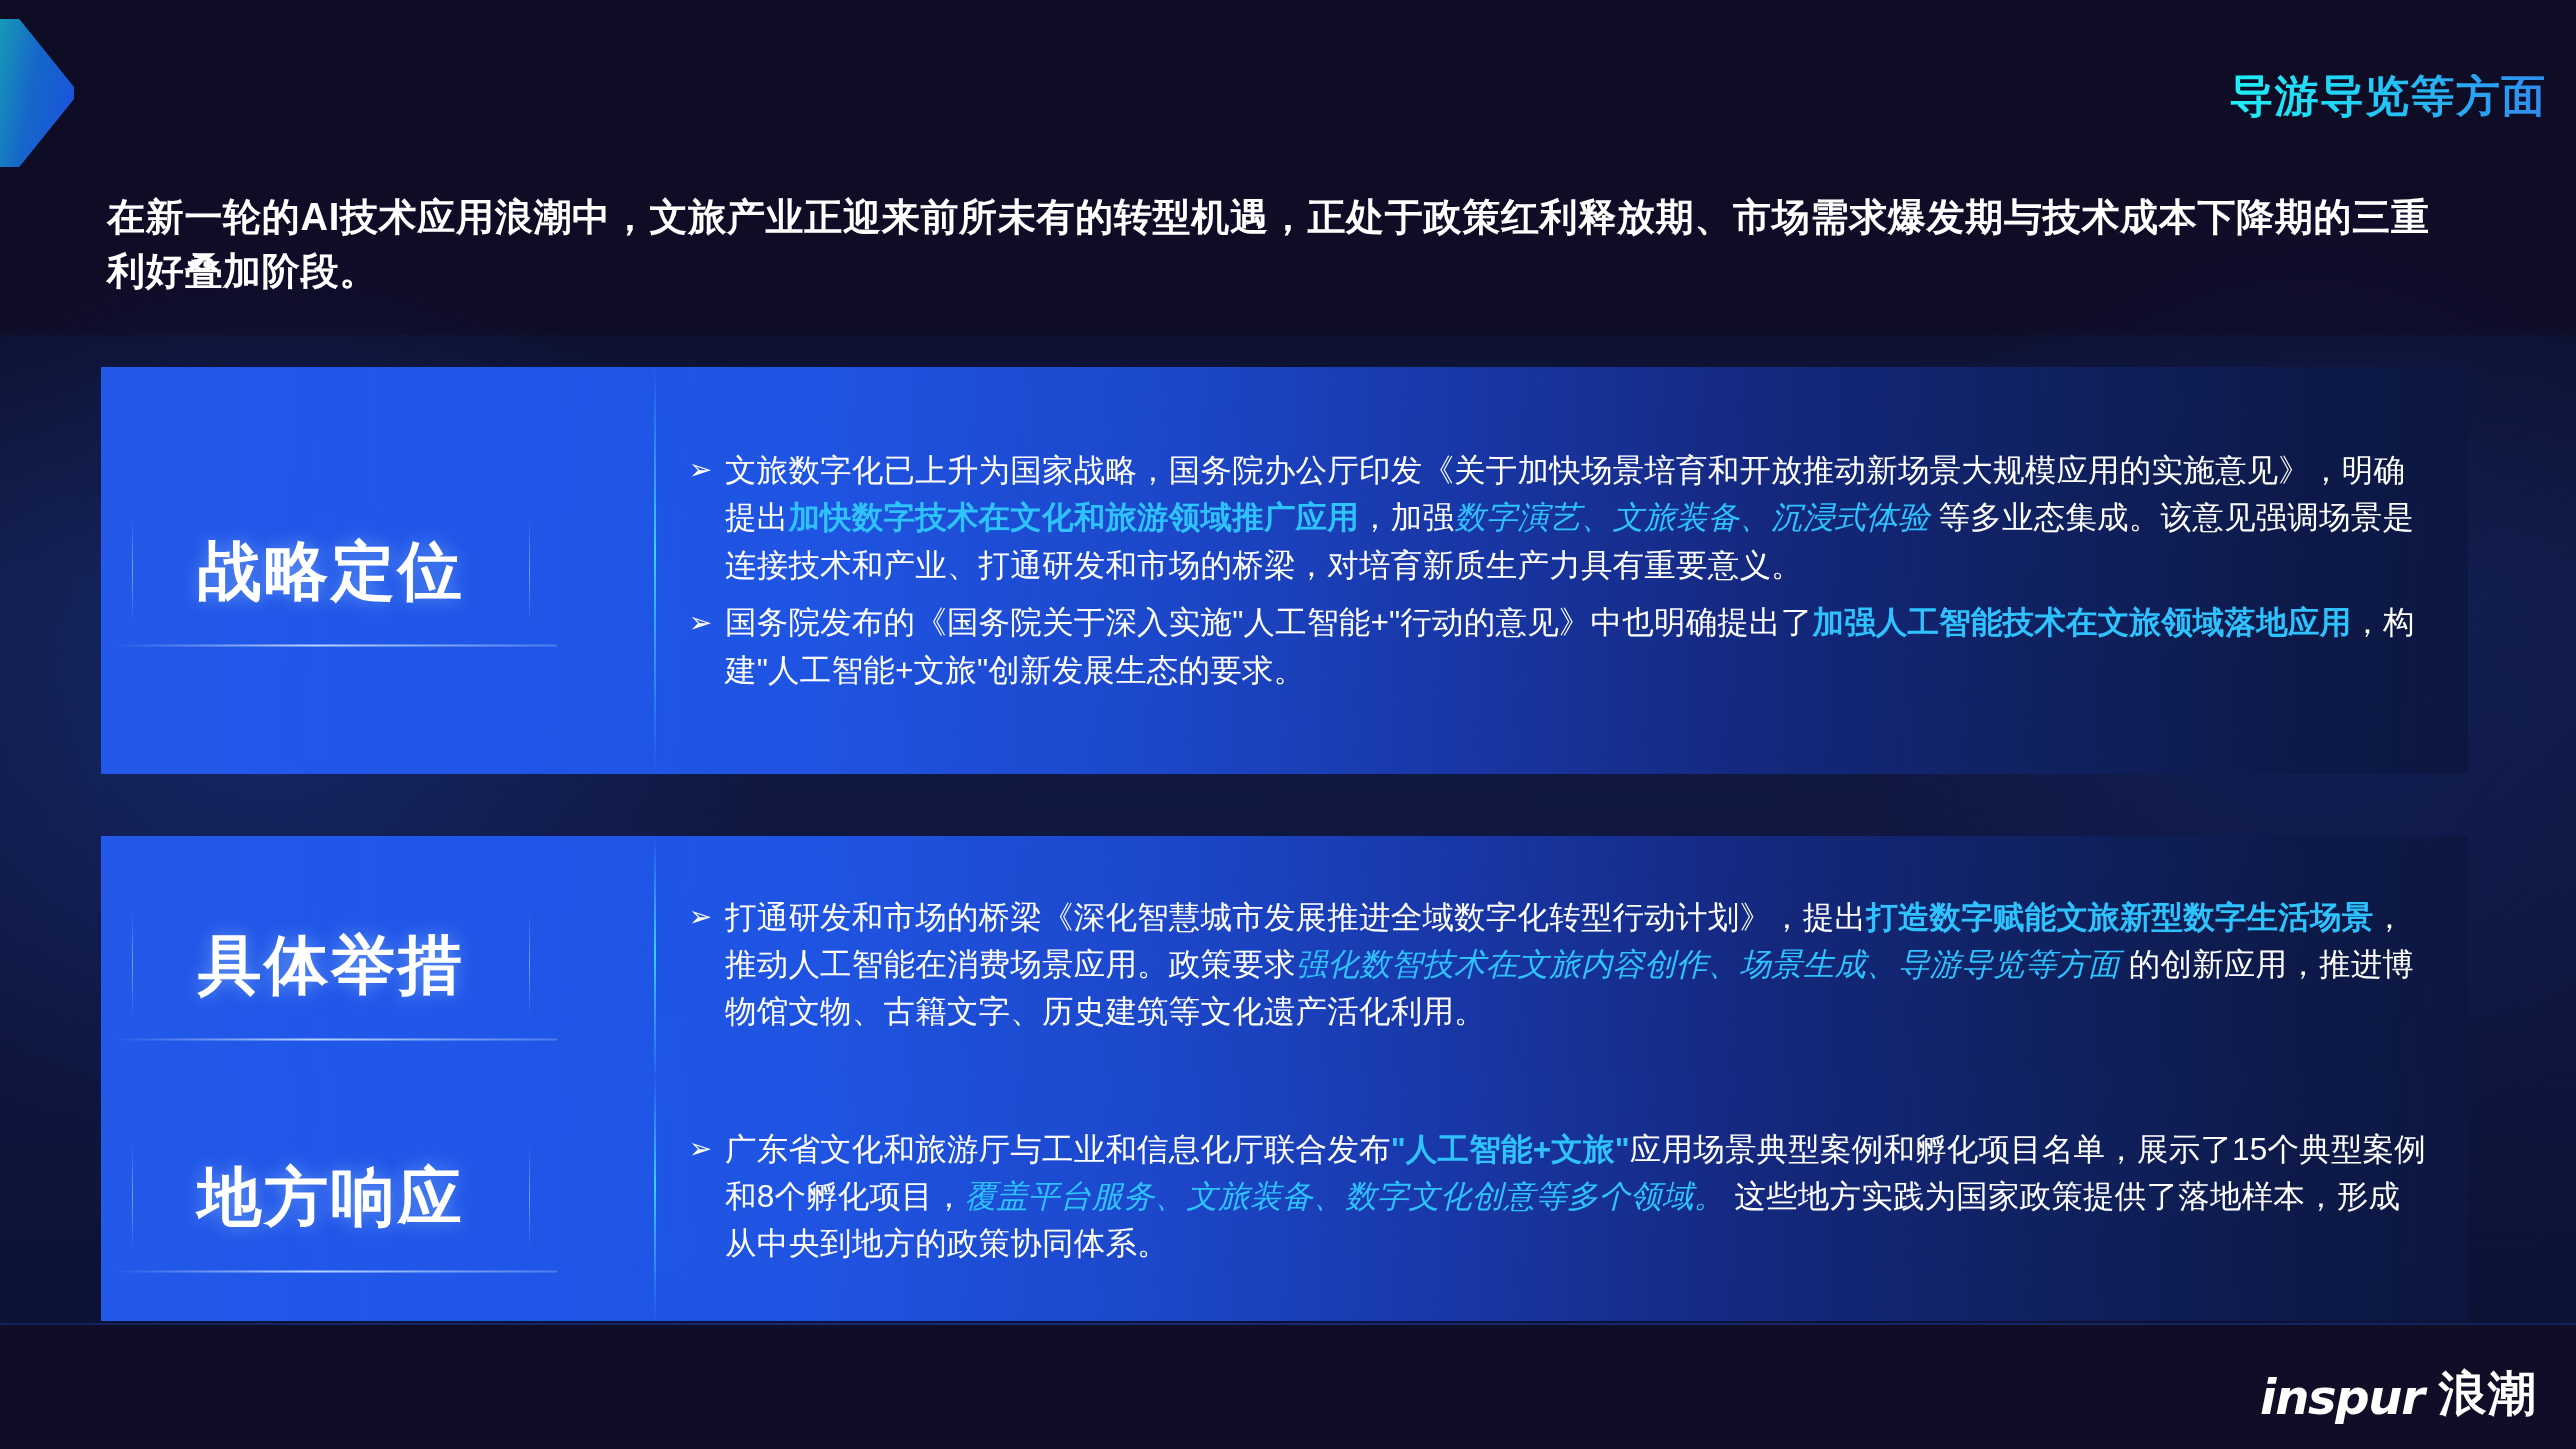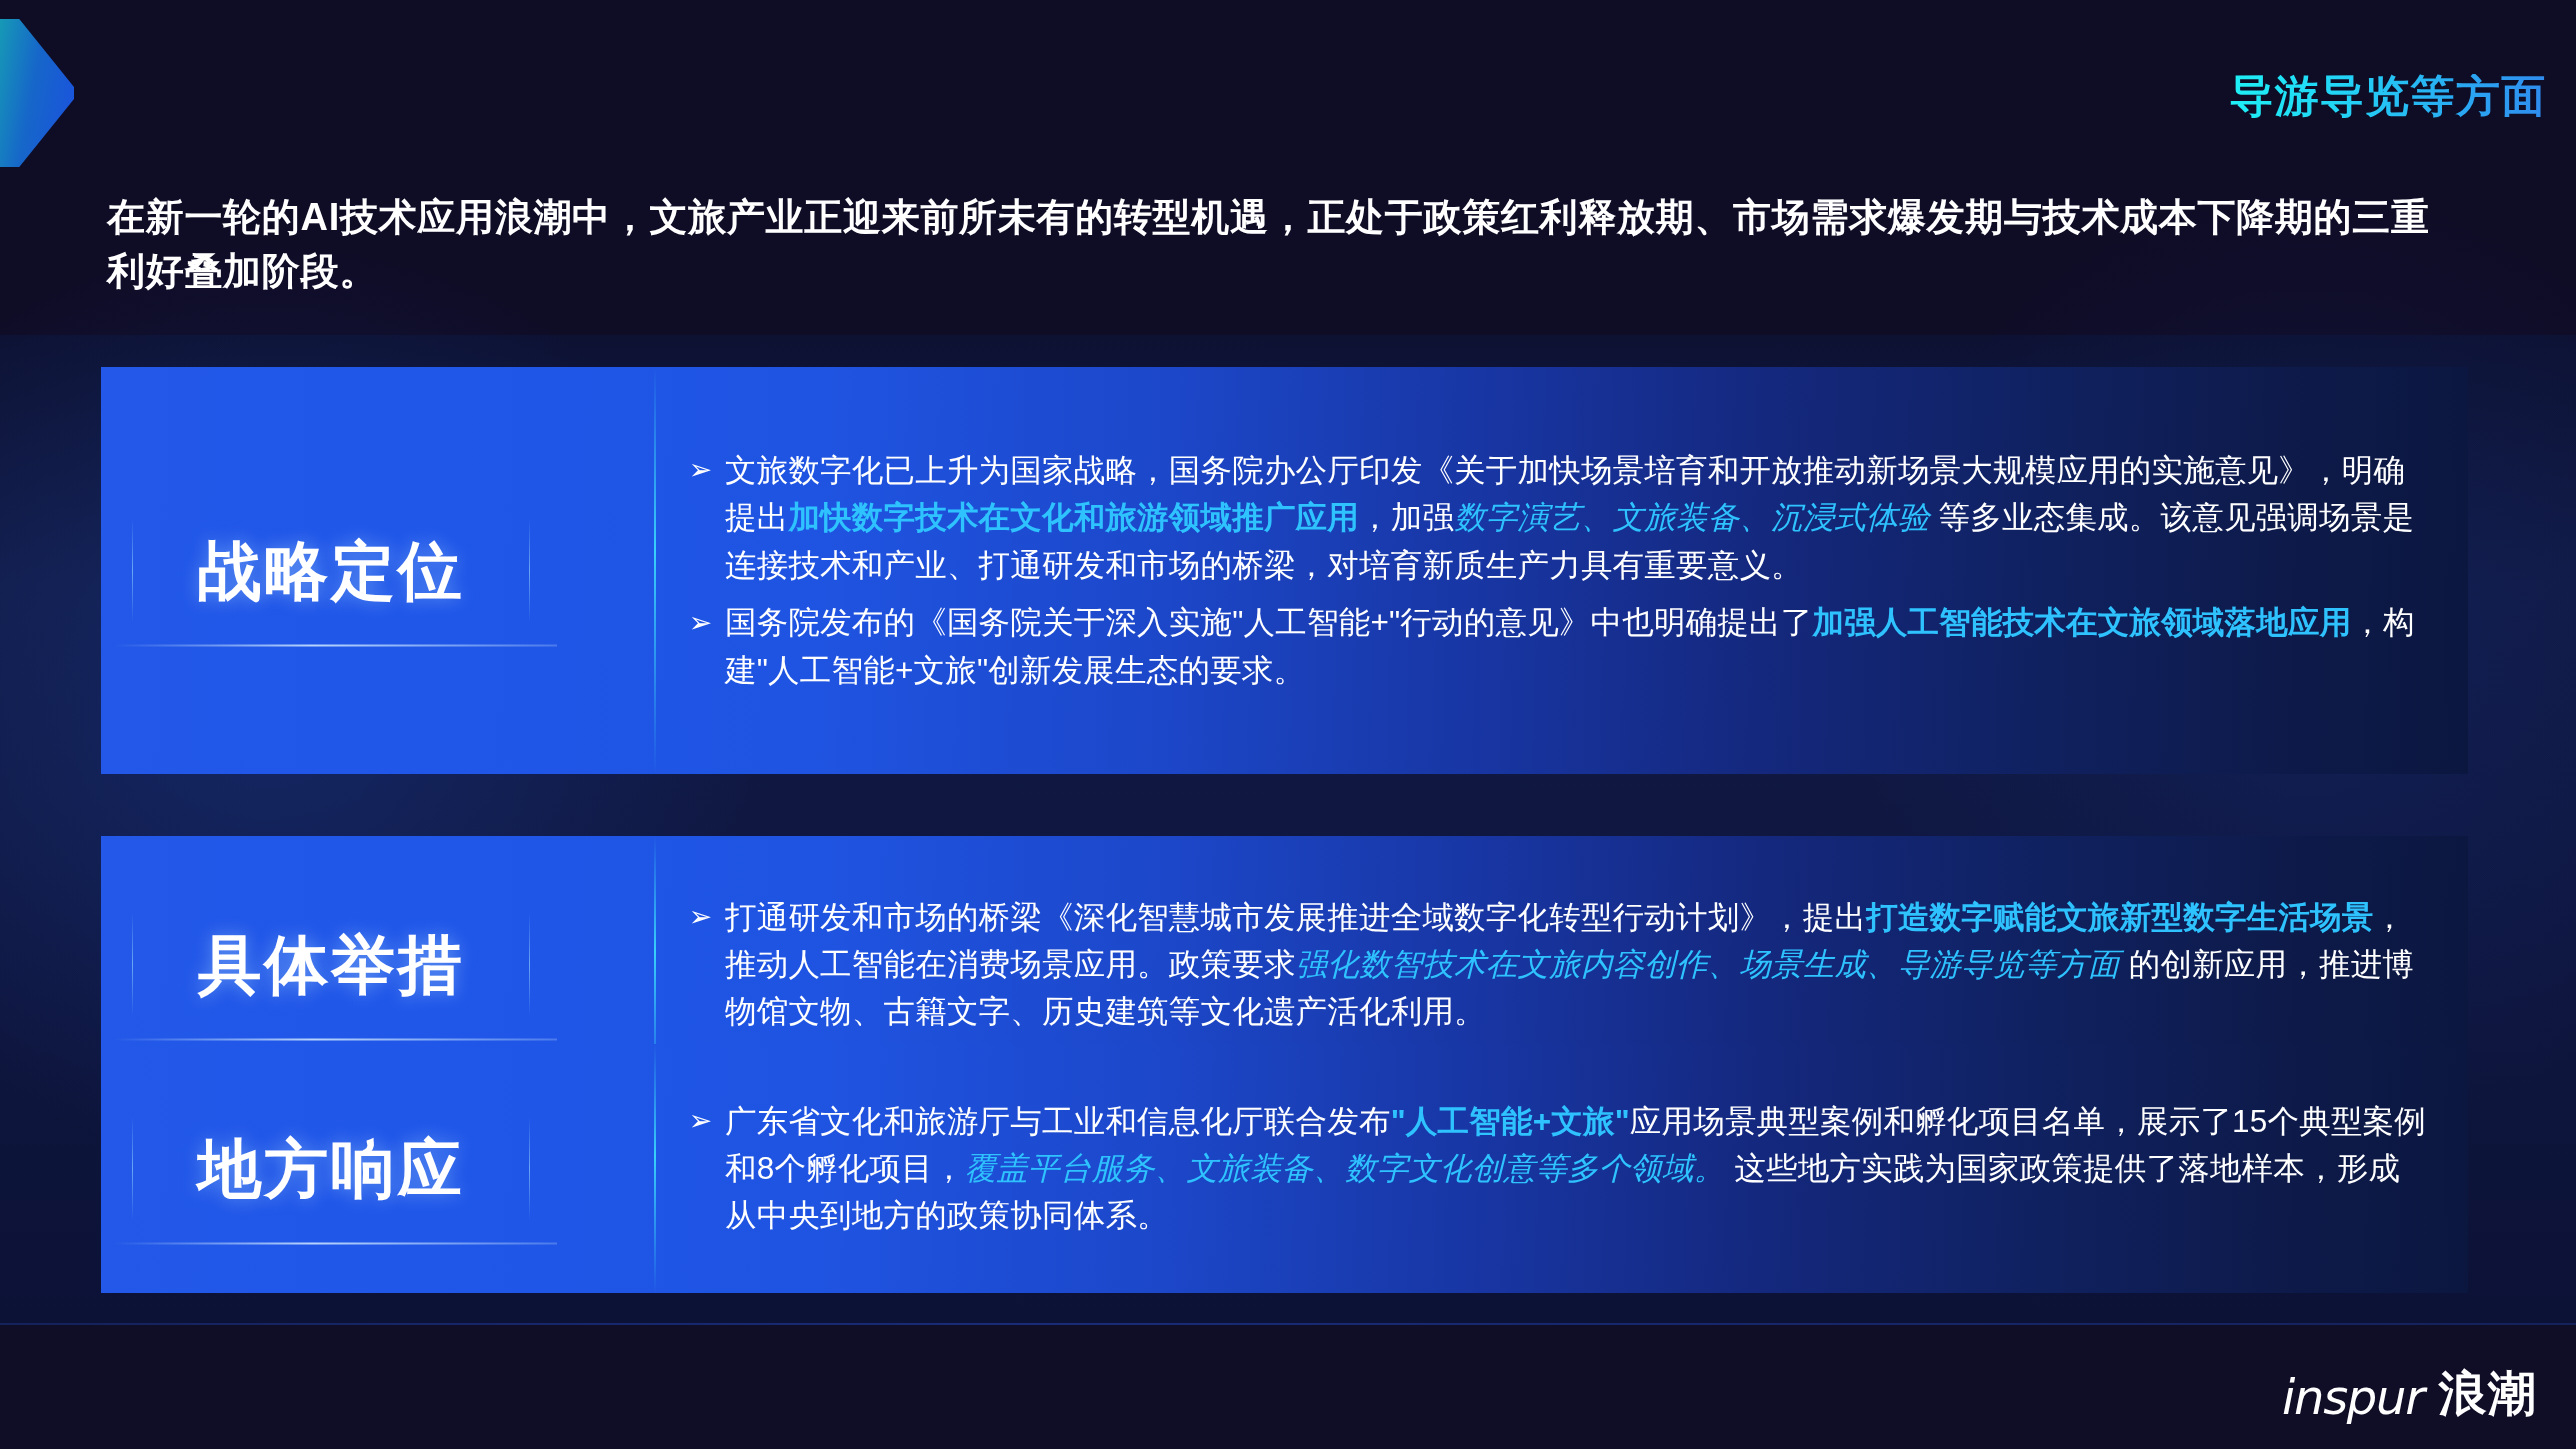--- a/index.html
+++ b/index.html
@@ -92,21 +92,21 @@
         #0d1a4a 92%,
         #0c1740 100%);
     overflow:hidden;
   }
   .card::before { 
     content:""; position:absolute; left:553px; top:0; width:2px; height:100%;
     background:linear-gradient(180deg,rgba(60,230,255,0) 0%,rgba(60,230,255,.85) 45%,rgba(60,230,255,0) 100%);
   }
   #card0 { top:367px;  height:407px; }
   #card1 { top:836px; height:257px;padding-left:24px; }
-  #card2 { top:1044px; height:249px; }
+  #card2 { top:1072px; height:249px; }
 
   
   .label-col {
     position:absolute; left:0; top:0; width:467px; height:100%;
   }
   .label-box {
     position:absolute; left:31px; right:38px;
     top:50%; transform:translateY(-50%);
     text-align:center;
   }
@@ -148,21 +148,21 @@
   }
   .hl   { color:#2ec2ff; font-weight:bold; }
   .hl-i { color:#2ec2ff; font-style:italic; }
 
   
   .footer-logo {
     position:absolute; right:39px; bottom:28px;
     display:flex; align-items:flex-end; gap:14.8px;
   }
   .logo-mark {
-    font-size:48px; font-weight:normal; font-style:italic;
+    font-size:48px; font-weight:bold; font-style:italic;
     color:#ffffff; letter-spacing:-1.3px; line-height:1;
     font-family:"DejaVu Sans",sans-serif;
   }
   .logo-cn {
     font-size:48px; font-weight:bold; color:#ffffff;
     letter-spacing:1.3px; line-height:1.1;
   }
 </style>
 </head>
 <body>

